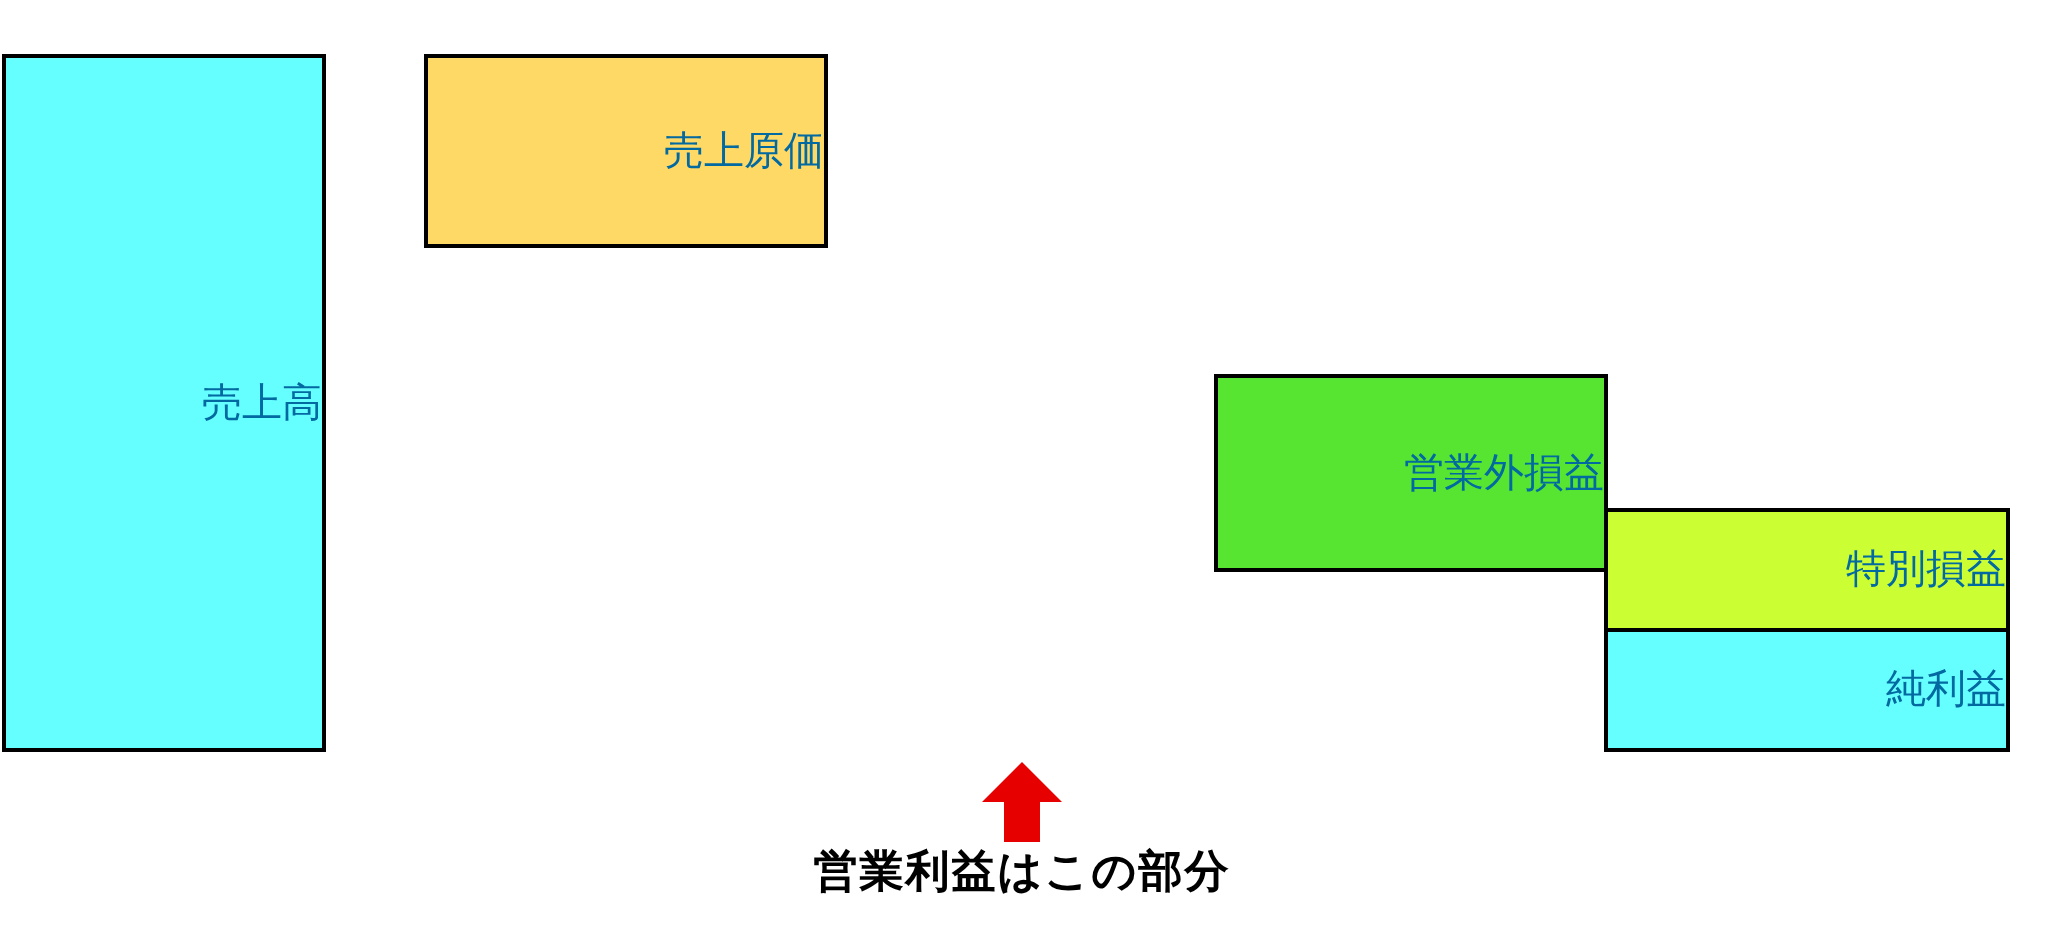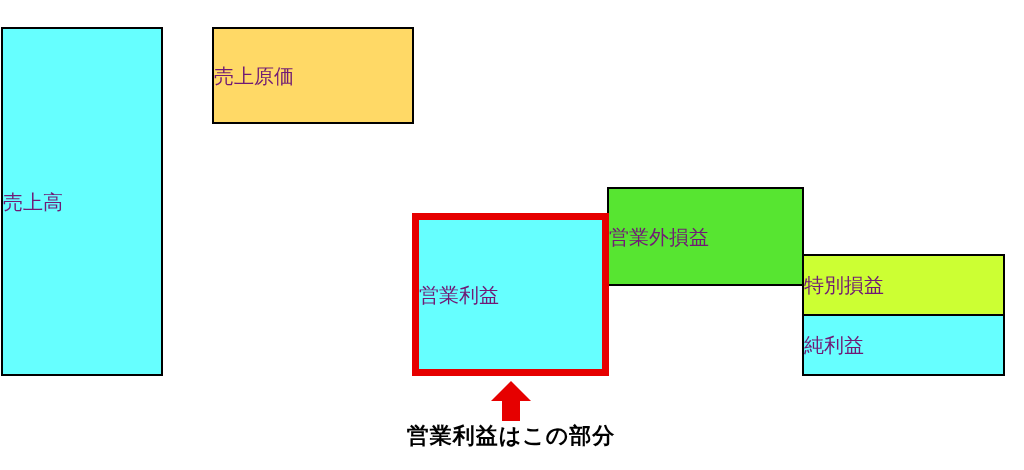--- a/index.html
+++ b/index.html
@@ -17,24 +17,24 @@
     height: 470px;
     background: #ffffff;
     overflow: hidden;
   }
   .block {
     position: absolute;
     box-sizing: border-box;
     border: 2px solid #000;
     display: flex;
     align-items: center;
-    justify-content: flex-start;
+    justify-content: flex-end;
     font-size: 20px;
     line-height: 1.2;
-    color: #701a75;
+    color: #0369a1;
     text-align: center;
   }
   .b-sales-revenue       { left: 1px;  top: 27px;  width: 162px; height: 349px; }
   .b-cost-of-sales       { left: 212px; top: 27px;  width: 202px; height: 97px;  }
   .b-gross-profit        { left: 212px; top: 122px; width: 202px; height: 254px; }
   .b-selling-expenses    { left: 412px; top: 122px; width: 197px; height: 93px;  }
   .b-operating-profit    { left: 412px; top: 213px; width: 197px; height: 163px;
                            border-width: 7px; border-style: solid; z-index: 3; }
   .b-non-operating       { left: 607px; top: 187px; width: 197px; height: 99px;  }
   .b-ordinary-profit     { left: 607px; top: 284px; width: 197px; height: 92px;  }
@@ -79,23 +79,20 @@
   <div class="block b-sales-revenue" style="background: rgb(102, 255, 255);">
     <span>売上高</span>
   </div>
 
   <div class="block b-cost-of-sales" style="background: rgb(255, 217, 102);">
     <span>売上原価</span>
   </div>
 
 
 
-  <div class="block b-operating-profit" style="background: rgb(102, 255, 255); border-color: rgb(230, 0, 0);">
-    <span>営業利益</span>
-  </div>
 
   <div class="block b-non-operating" style="background: rgb(87, 229, 49);">
     <span>営業外損益</span>
   </div>
 
 
   <div class="block b-extraordinary" style="background: rgb(204, 255, 51);">
     <span>特別損益</span>
   </div>
 

